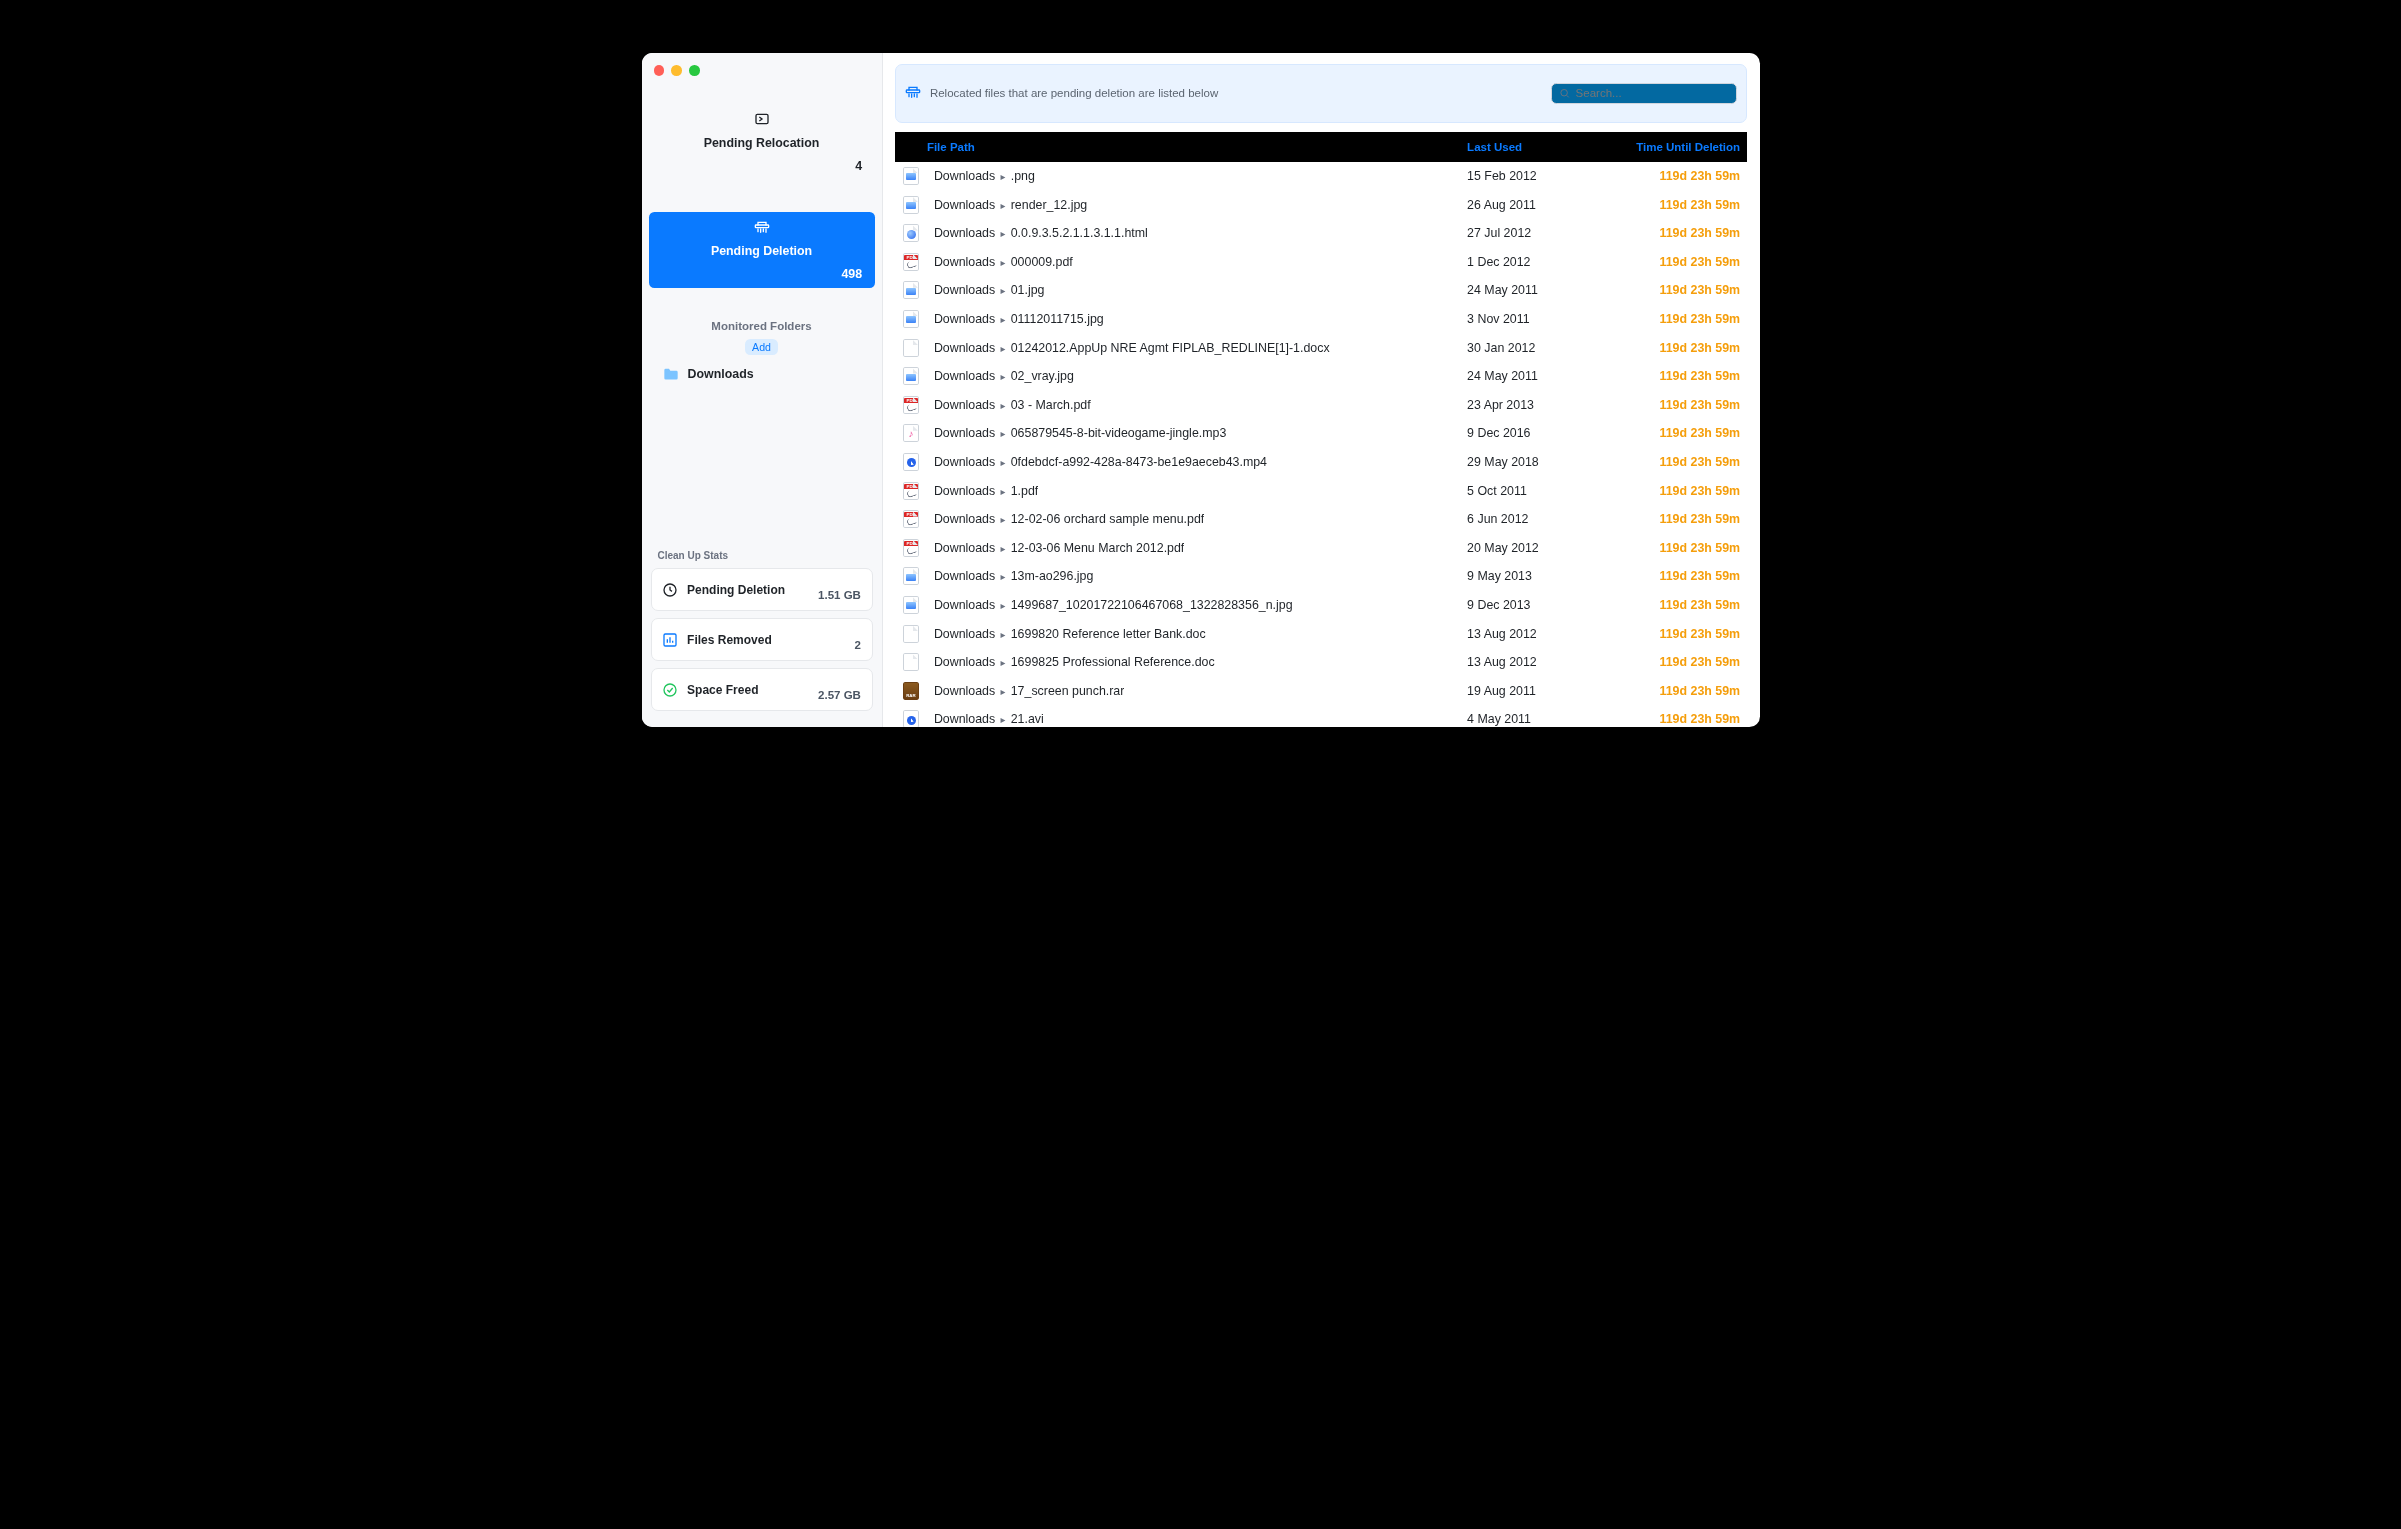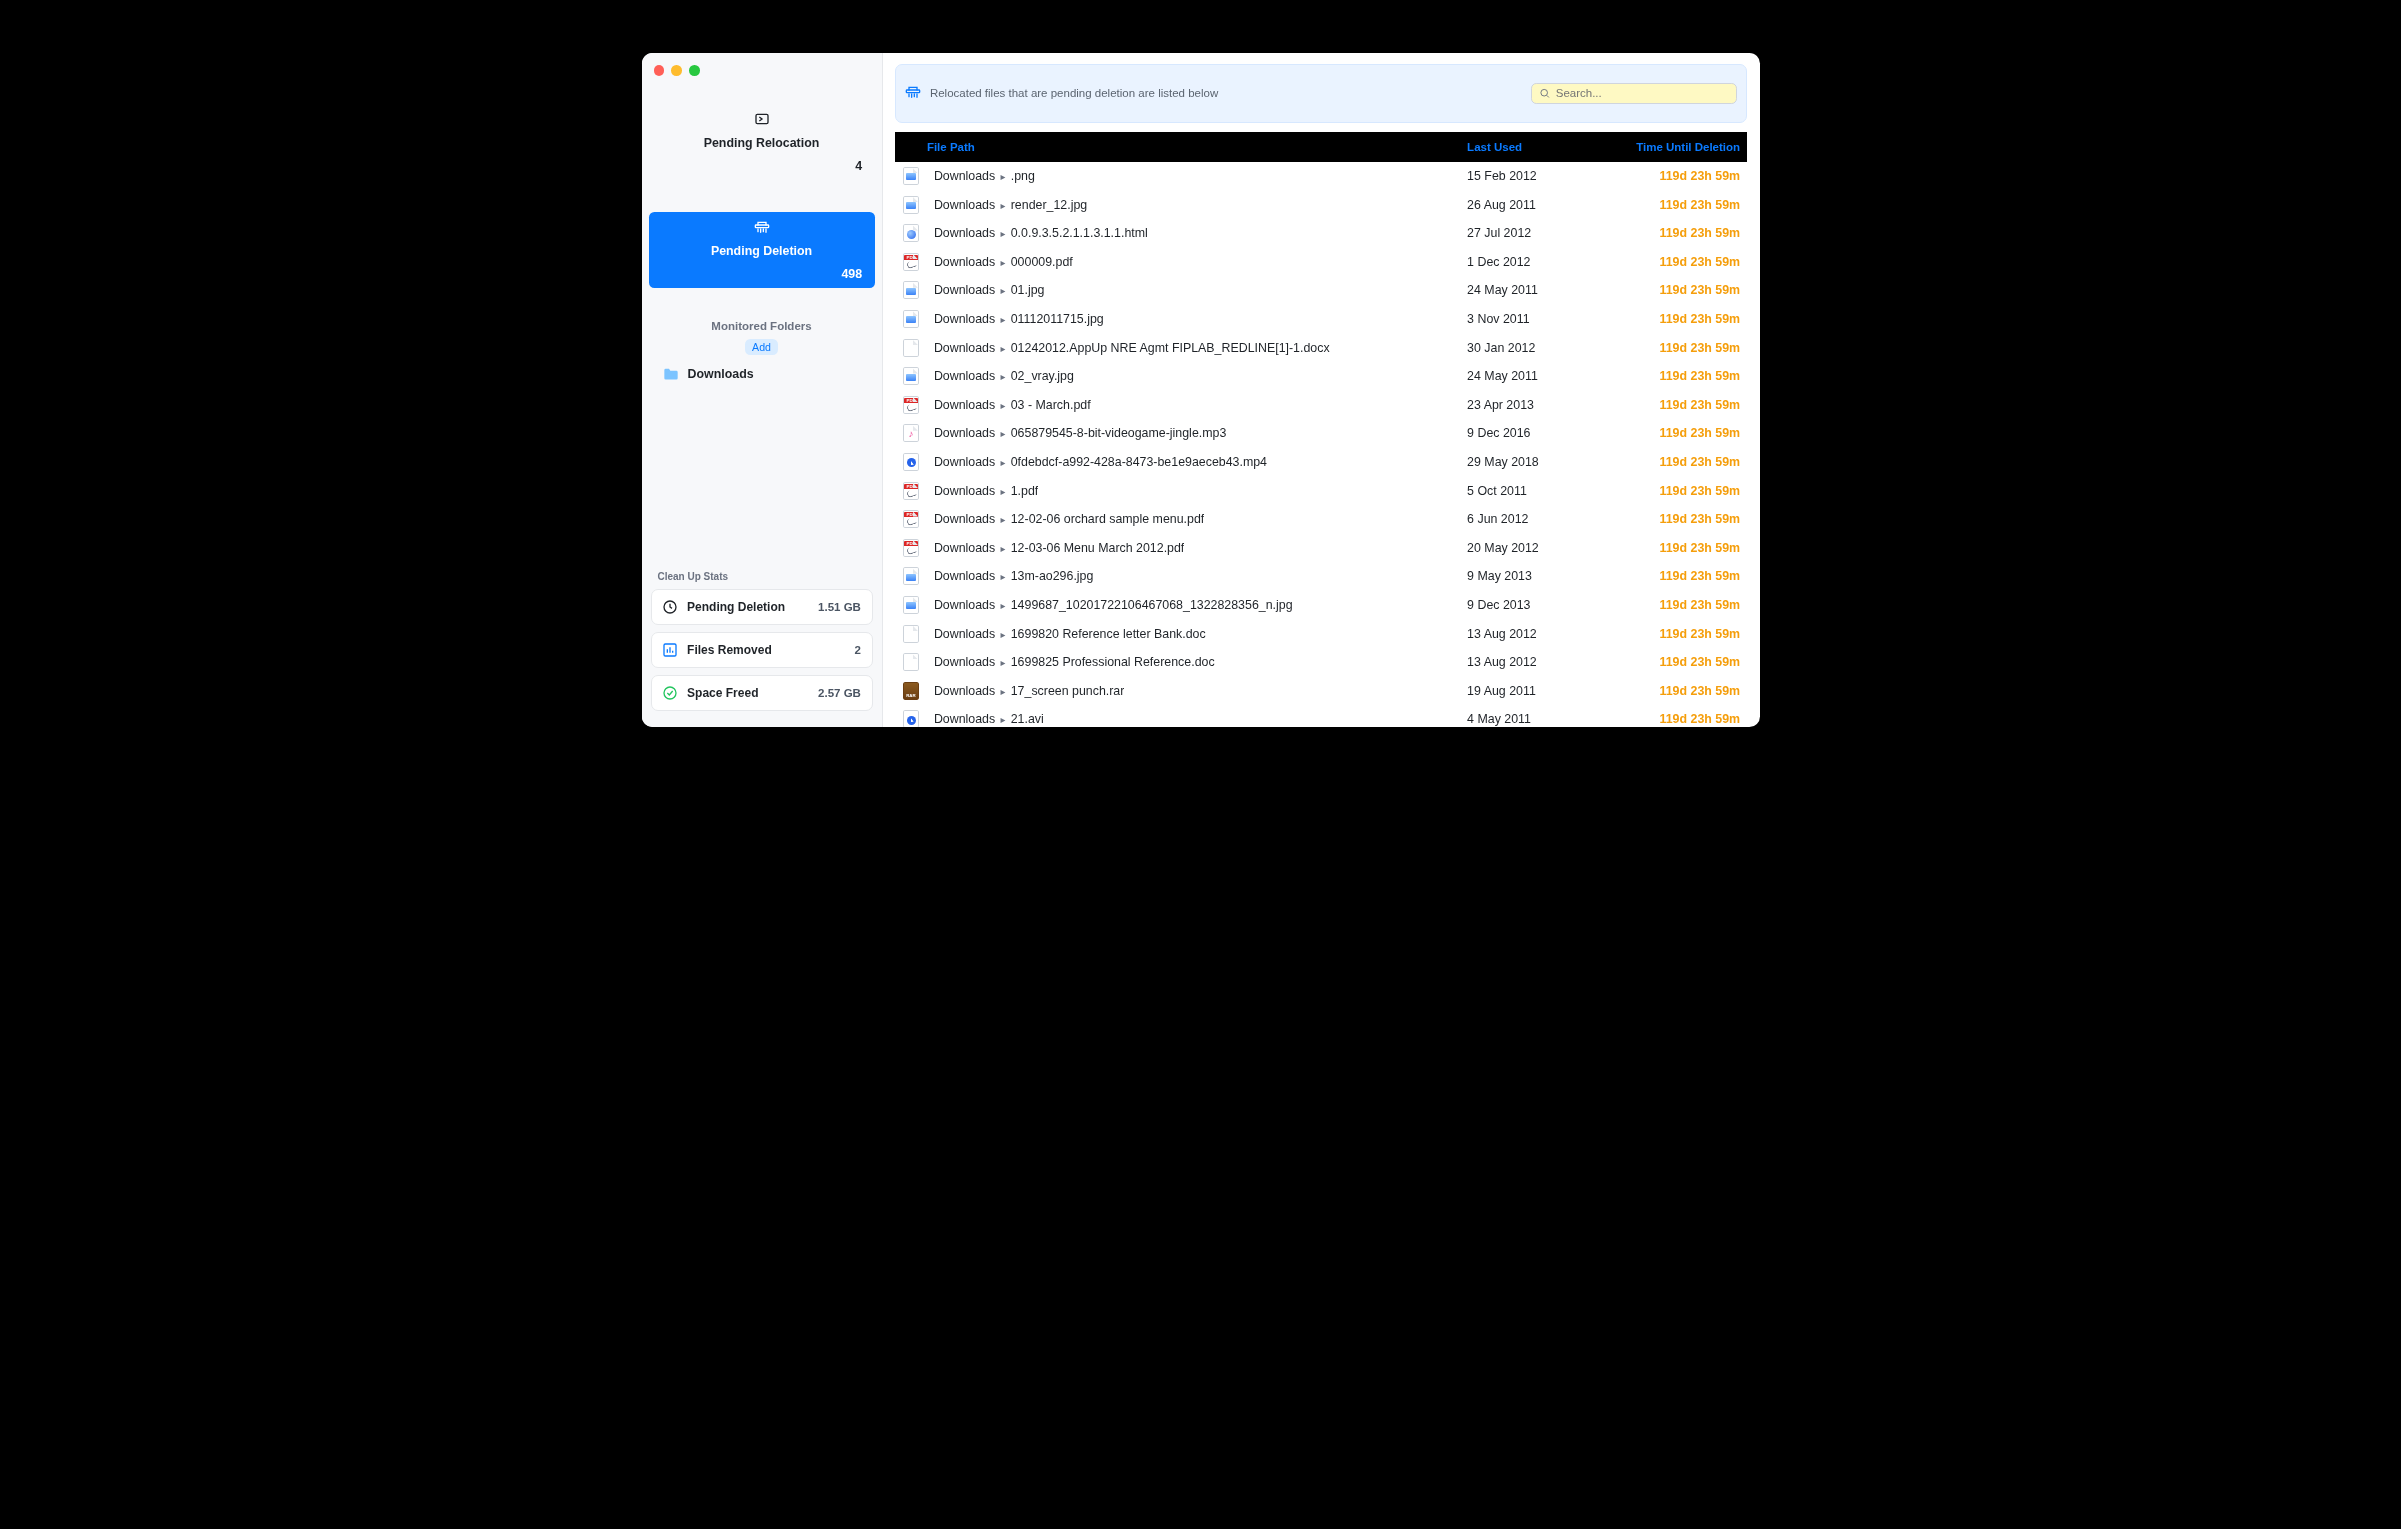--- a/index.html
+++ b/index.html
@@ -78,39 +78,39 @@
   .stats-title { padding: 0 16px 7px 16px; color:#6b7280; font-weight:600; font-size:10px; }
   .stat-card {
     margin: 0 9px 7px 9px;
     background:#fff;
     border:0.9px solid #e6e8eb;
     border-radius:7px;
     display:flex; align-items:center;
     padding:9px 10.6px;
     gap:9px;
   }
-  .stat-card .val { margin-left:auto; color:#4b5563; font-weight:600; font-size:11.5px; }
+  .stat-card .val { margin-left:auto; color:#4b5563; font-weight:600; font-size:11.5px;margin-top:11px; }
   .stat-card .lbl { font-weight:600; font-size:12px; }
   .stat-icon { width:16px; height:16px; display:flex; align-items:center; justify-content:center; }
   
   .main { flex:1; display:flex; flex-direction:column; min-width:0; }
   .banner {
     margin:10.6px 12.4px 3.5px 12.4px;
     background:#eaf3ff;
     border:0.9px solid #d7e8ff;
     border-radius:7px;
     display:flex; align-items:center;
     padding:18px 9px; gap:9px;
     color:#4b5563;
   }
   .banner .msg { flex:1; font-size:11.5px; color:#5b6470; }
   .search {
     display:flex; align-items:flex-end; gap:5.3px;
-    background:#fef9c3; border:0.9px solid #d0d5dd;
-    border-radius:5.3px; padding:3.5px 7px; width:206px;
+    background:#0369a1; border:0.9px solid #d0d5dd;
+    border-radius:5.3px; padding:3.5px 7px; width:186px;
   }
   .search input { border:none; outline:none; font-size:11.5px; width:100%; background:transparent; }
   .table { flex:1; overflow:auto; padding: 5.3px 12.4px 12.4px 12.4px; }
   .thead, .trow { display:grid; grid-template-columns: 25px 1fr 133px 133px; align-items:center; column-gap:7px; }
   .thead { padding: 9px 7px 9px 7px; color:#0a7aff; font-weight:600; font-size:11.5px; position:sticky; top:0; background:#000000; }
   .thead .c1 { grid-column:1 / span 2; padding-left:25px; }
   .thead .c3 { text-align:left; }
   .thead .c4 { text-align:right; }
   .trow { padding:5.3px 7px; border-radius:3.5px; cursor:default; }
   .fi-wrap { width:18px; height:18px; display:flex; align-items:center; justify-content:center; }

